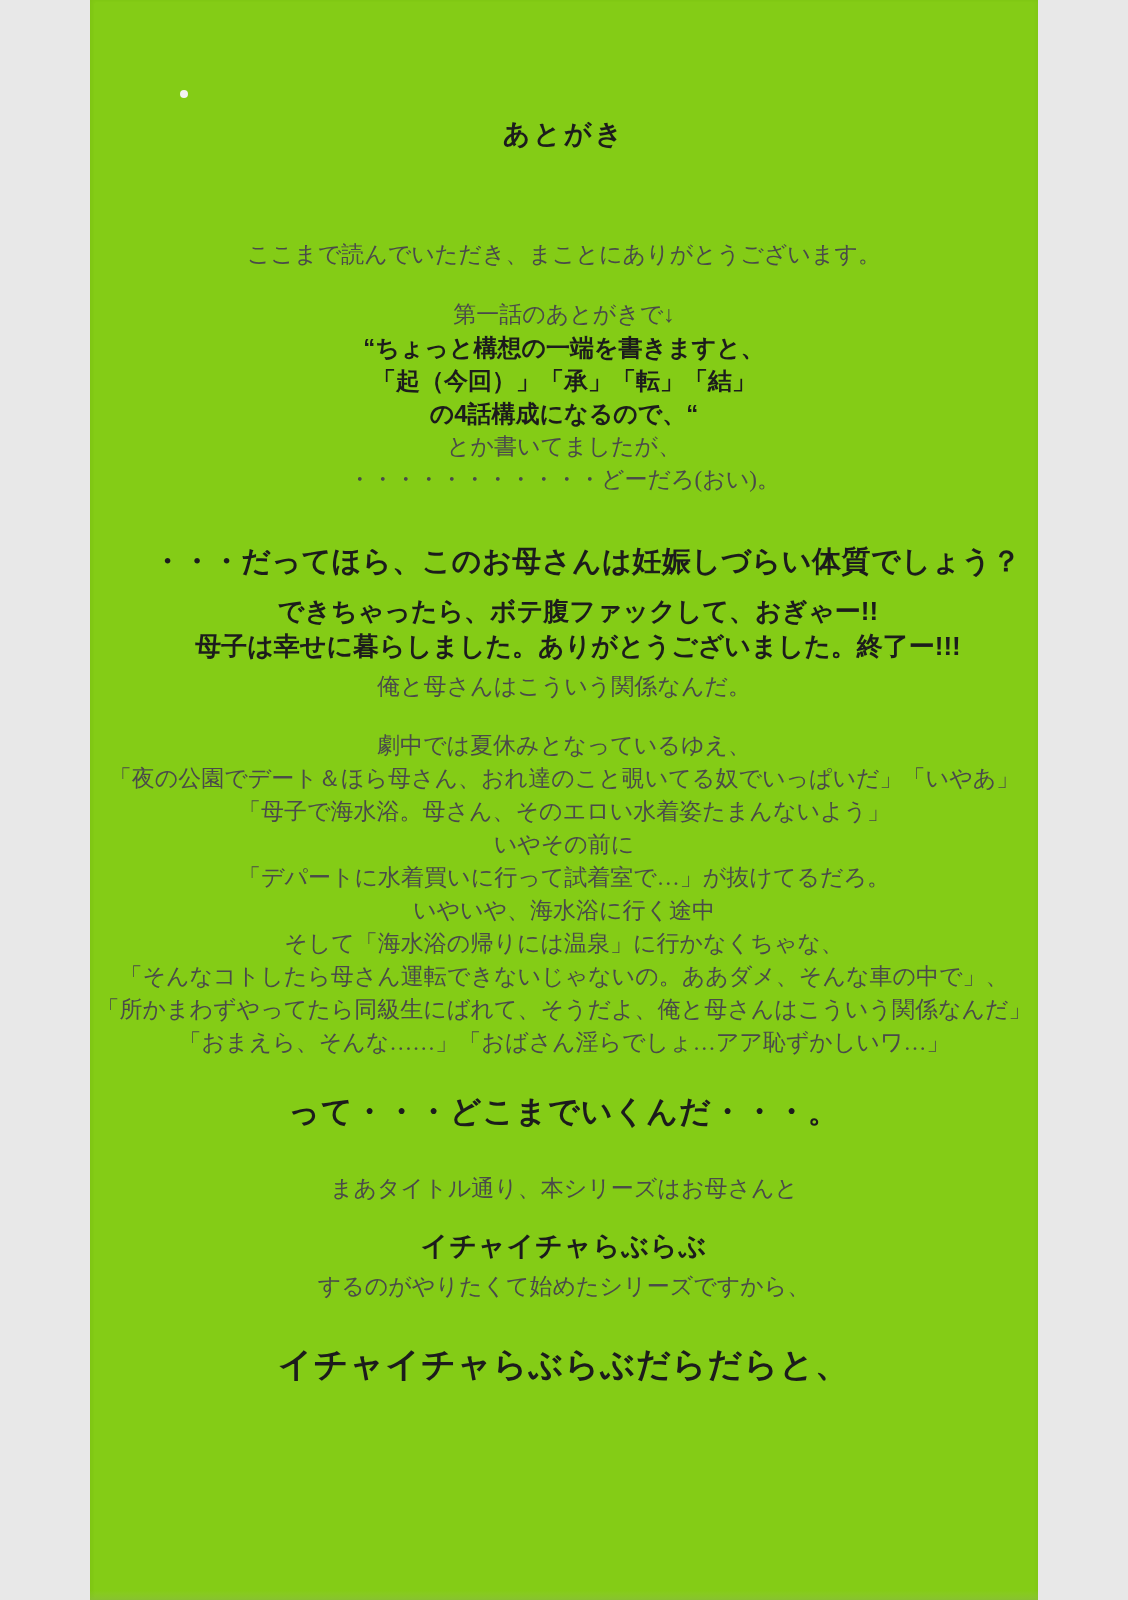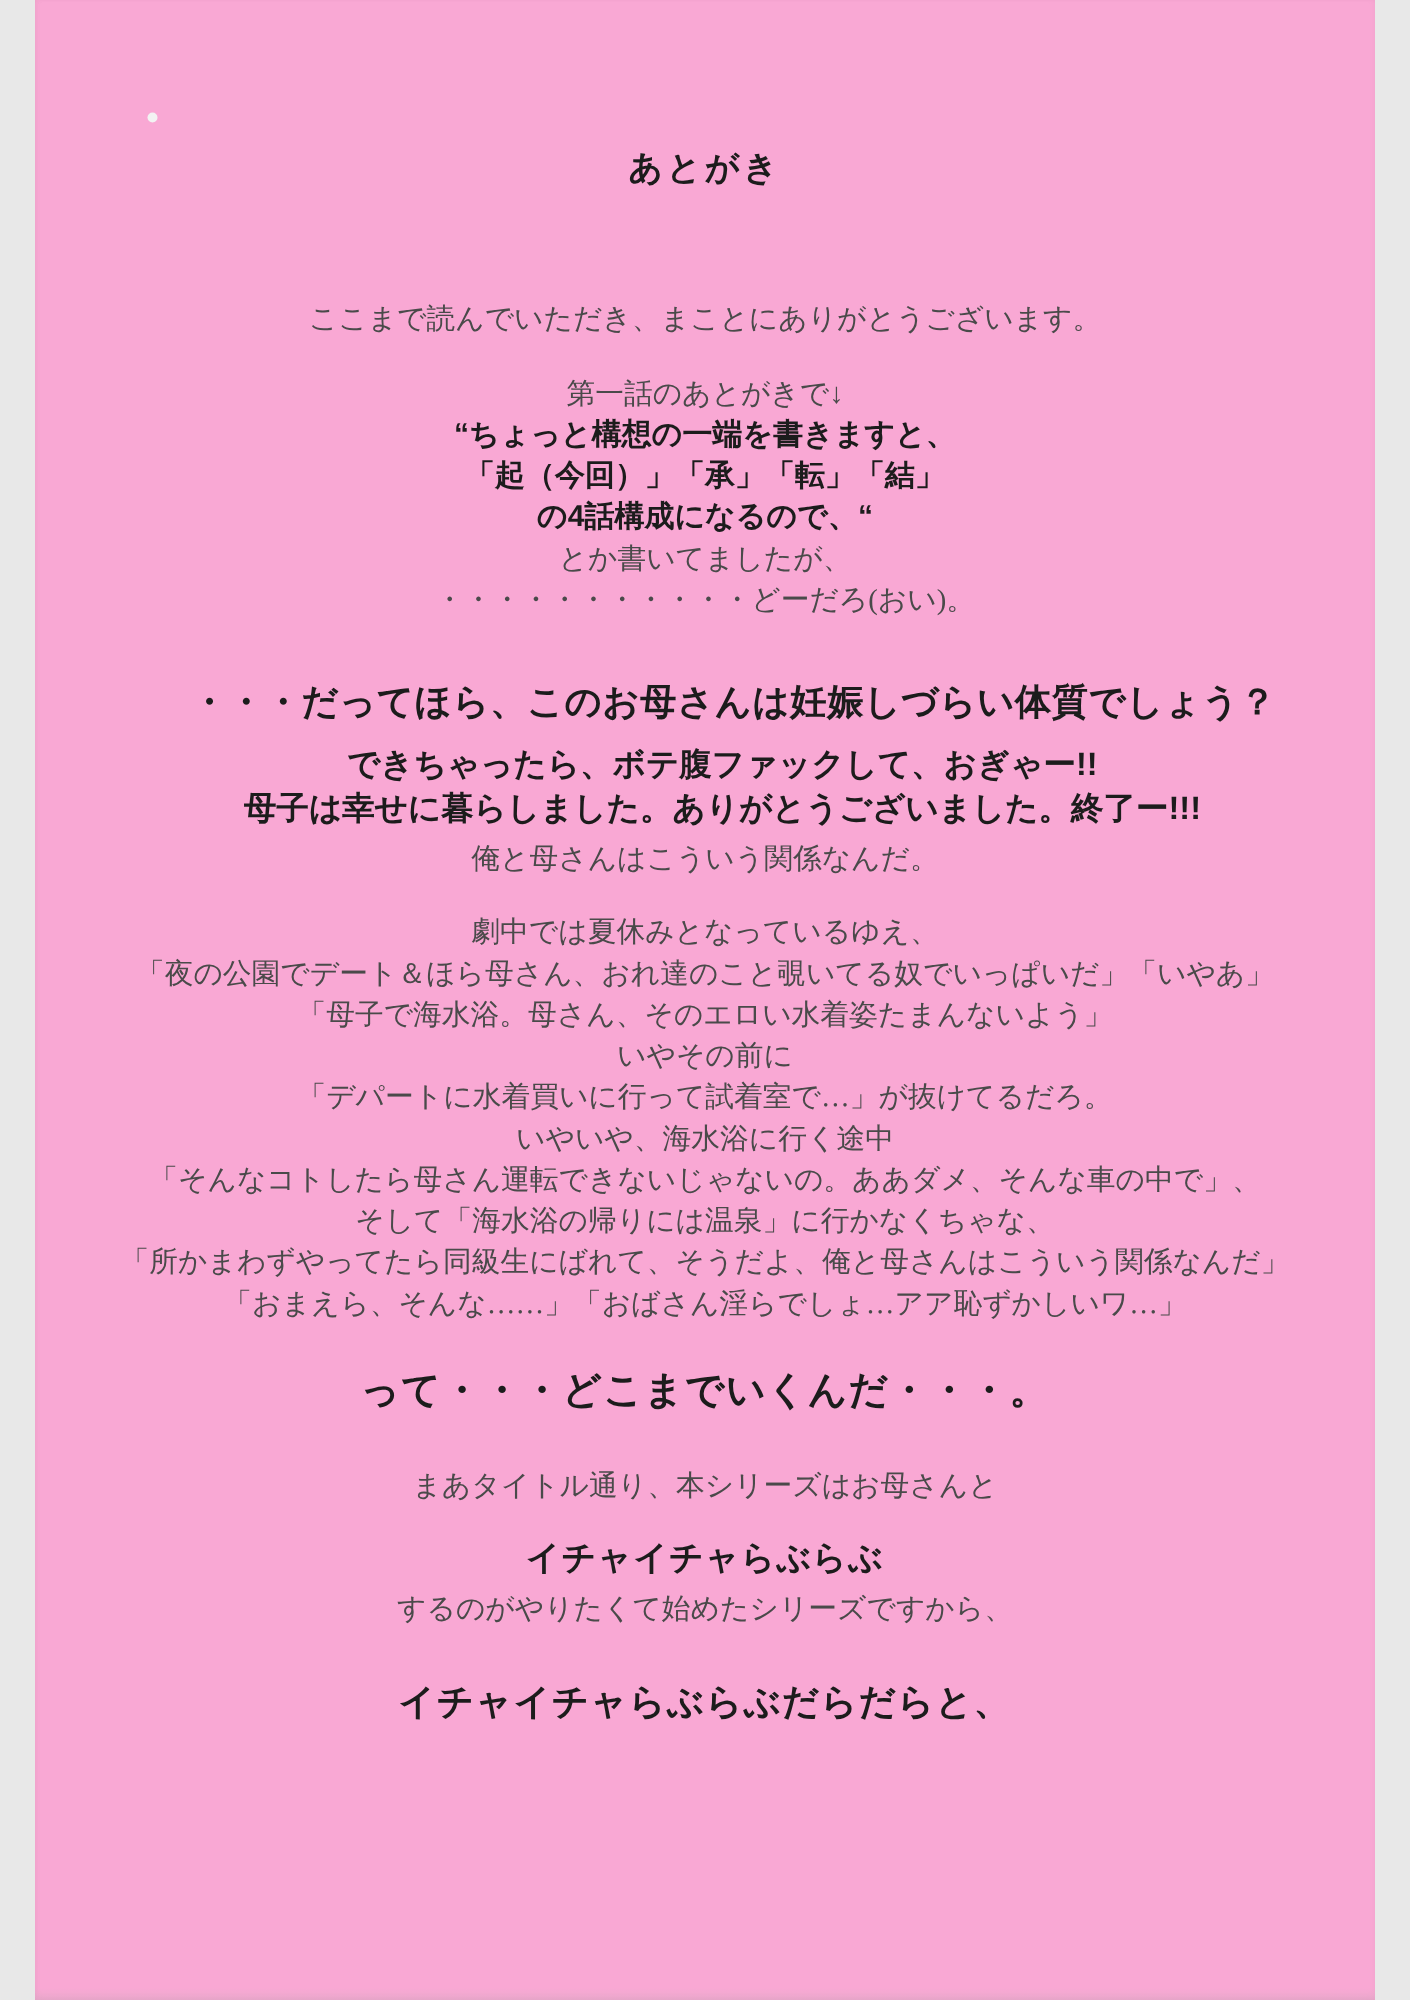--- a/index.html
+++ b/index.html
@@ -2,24 +2,24 @@
 <html lang="ja"><head>
 <meta charset="utf-8">
 <style>
   html, body {
     margin: 0;
     padding: 0;
     background: #e8e8e8;
   }
   .page {
     position: relative;
-    width: 1072px;
+    width: 948px;
     height: 1600px;
     margin: 0 auto;
-    background: #f9a8d4;
+    background: #84cc16;
     overflow: hidden;
     box-shadow: inset 0 -2px 6px rgba(0,0,0,0.04), inset 2px 0 4px rgba(0,0,0,0.02);
     text-align: center;
     -webkit-font-smoothing: antialiased;
   }
   .serif {
     font-family: Liberation Serif, serif;
     color: #4a4a4a;
   }
   .gothic {
@@ -69,21 +69,21 @@
     line-height: 33px;
   }
   .emphasis-3 {
     margin-top: 32px;
     font-size: 31px;
     letter-spacing: 1px;
   }
   .closing-line-1 { margin-top: 40px; font-size: 23px; }
   .closing-bold-1 { margin-top: 24px; font-size: 27px; letter-spacing: 1px; }
   .closing-line-2 { margin-top: 7px;  font-size: 23px; }
-  .closing-bold-2 { margin-top: 40px; font-size: 29px; letter-spacing: 1px; }
+  .closing-bold-2 { margin-top: 40px; font-size: 34px; letter-spacing: 1px; }
   .scan-artifact {
     position: absolute;
     left: 90px;
     top: 90px;
     width: 8px;
     height: 8px;
     border-radius: 50%;
     background: #f3f3f3;
   }
   .scan-smudge {
@@ -127,22 +127,22 @@
 
   <div class="aside-2 serif">俺と母さんはこういう関係なんだ。</div>
 
   <div class="story-block serif">
     <div>劇中では夏休みとなっているゆえ、</div>
     <div>「夜の公園でデート＆ほら母さん、おれ達のこと覗いてる奴でいっぱいだ」「いやあ」</div>
     <div>「母子で海水浴。母さん、そのエロい水着姿たまんないよう」</div>
     <div>いやその前に</div>
     <div>「デパートに水着買いに行って試着室で…」が抜けてるだろ。</div>
     <div>いやいや、海水浴に行く途中</div>
+    <div>そして「海水浴の帰りには温泉」に行かなくちゃな、</div>
     <div>「そんなコトしたら母さん運転できないじゃないの。ああダメ、そんな車の中で」、</div>
-    <div>そして「海水浴の帰りには温泉」に行かなくちゃな、</div>
     <div>「所かまわずやってたら同級生にばれて、そうだよ、俺と母さんはこういう関係なんだ」</div>
     <div>「おまえら、そんな……」「おばさん淫らでしょ…アア恥ずかしいワ…」</div>
   </div>
 
   <div class="emphasis-3 gothic">って・・・どこまでいくんだ・・・。</div>
 
   <div class="closing-line-1 serif">まあタイトル通り、本シリーズはお母さんと</div>
   <div class="closing-bold-1 gothic">イチャイチャらぶらぶ</div>
   <div class="closing-line-2 serif">するのがやりたくて始めたシリーズですから、</div>
   <div class="closing-bold-2 gothic">イチャイチャらぶらぶだらだらと、</div>

